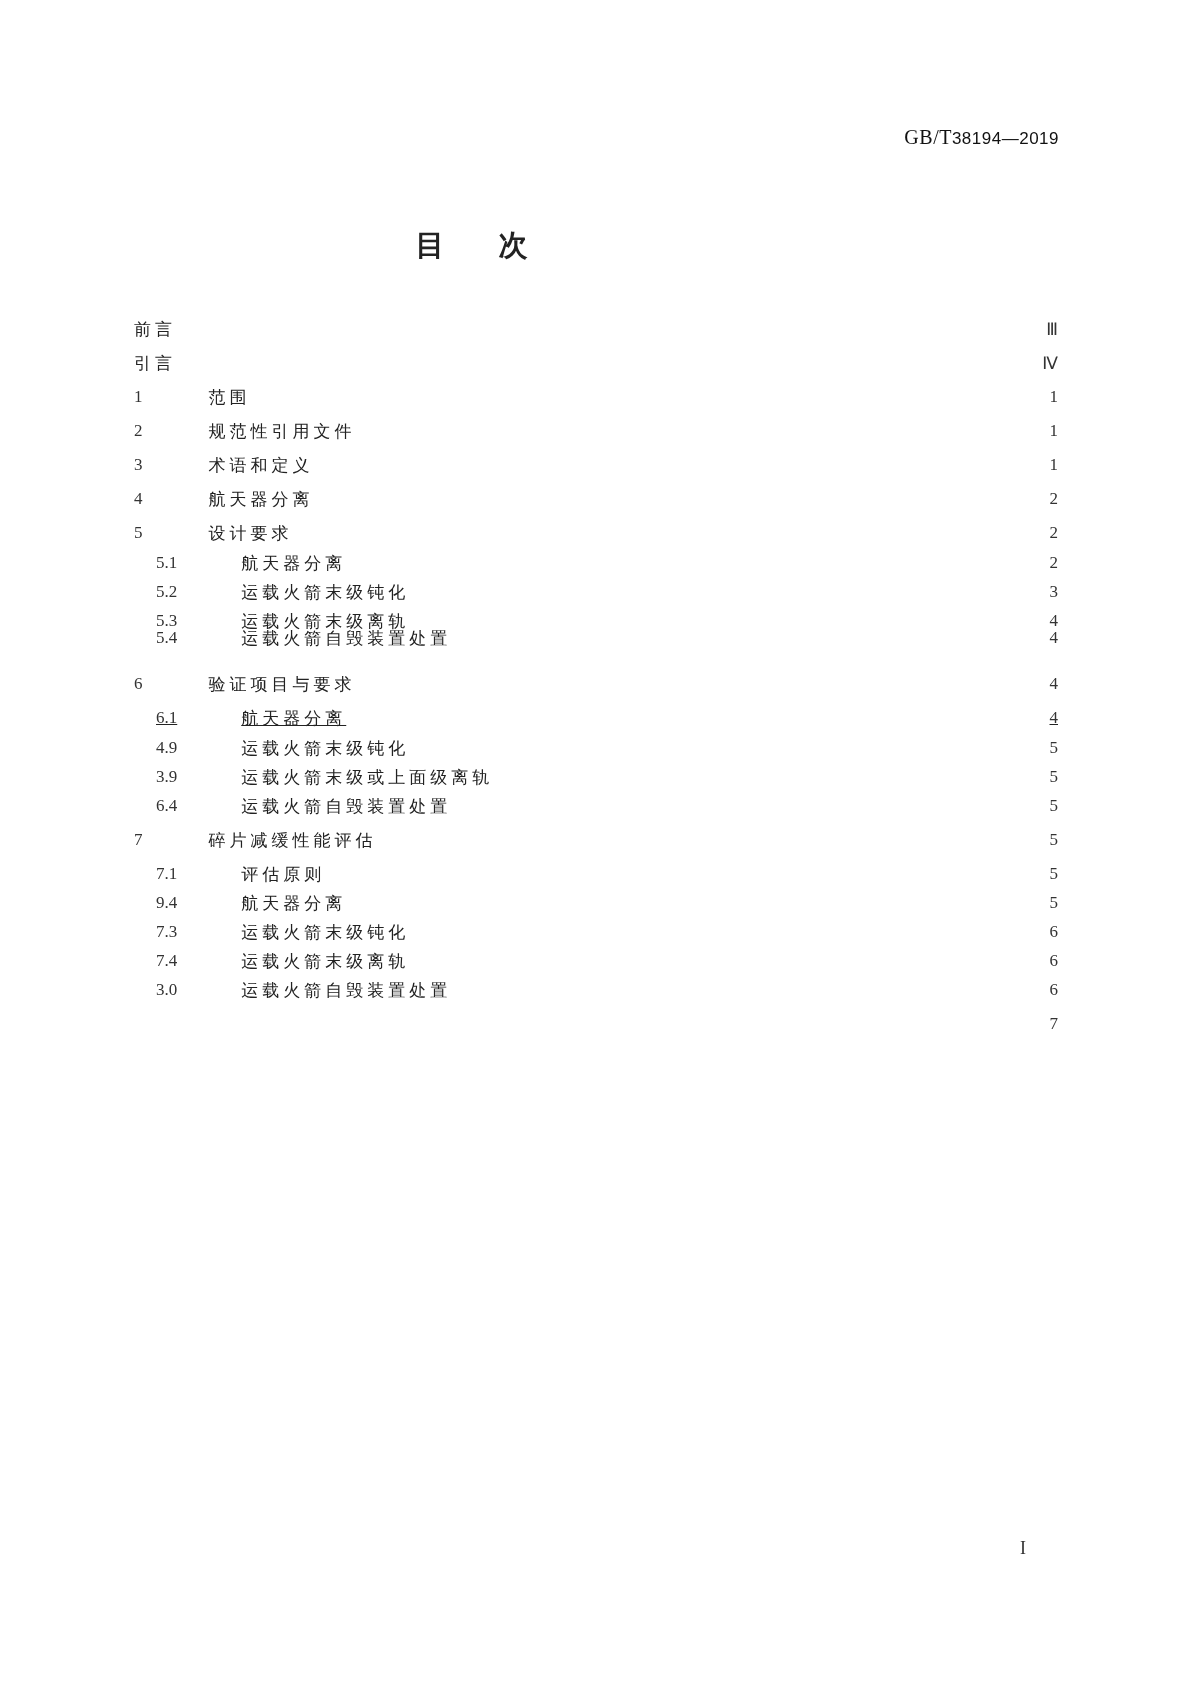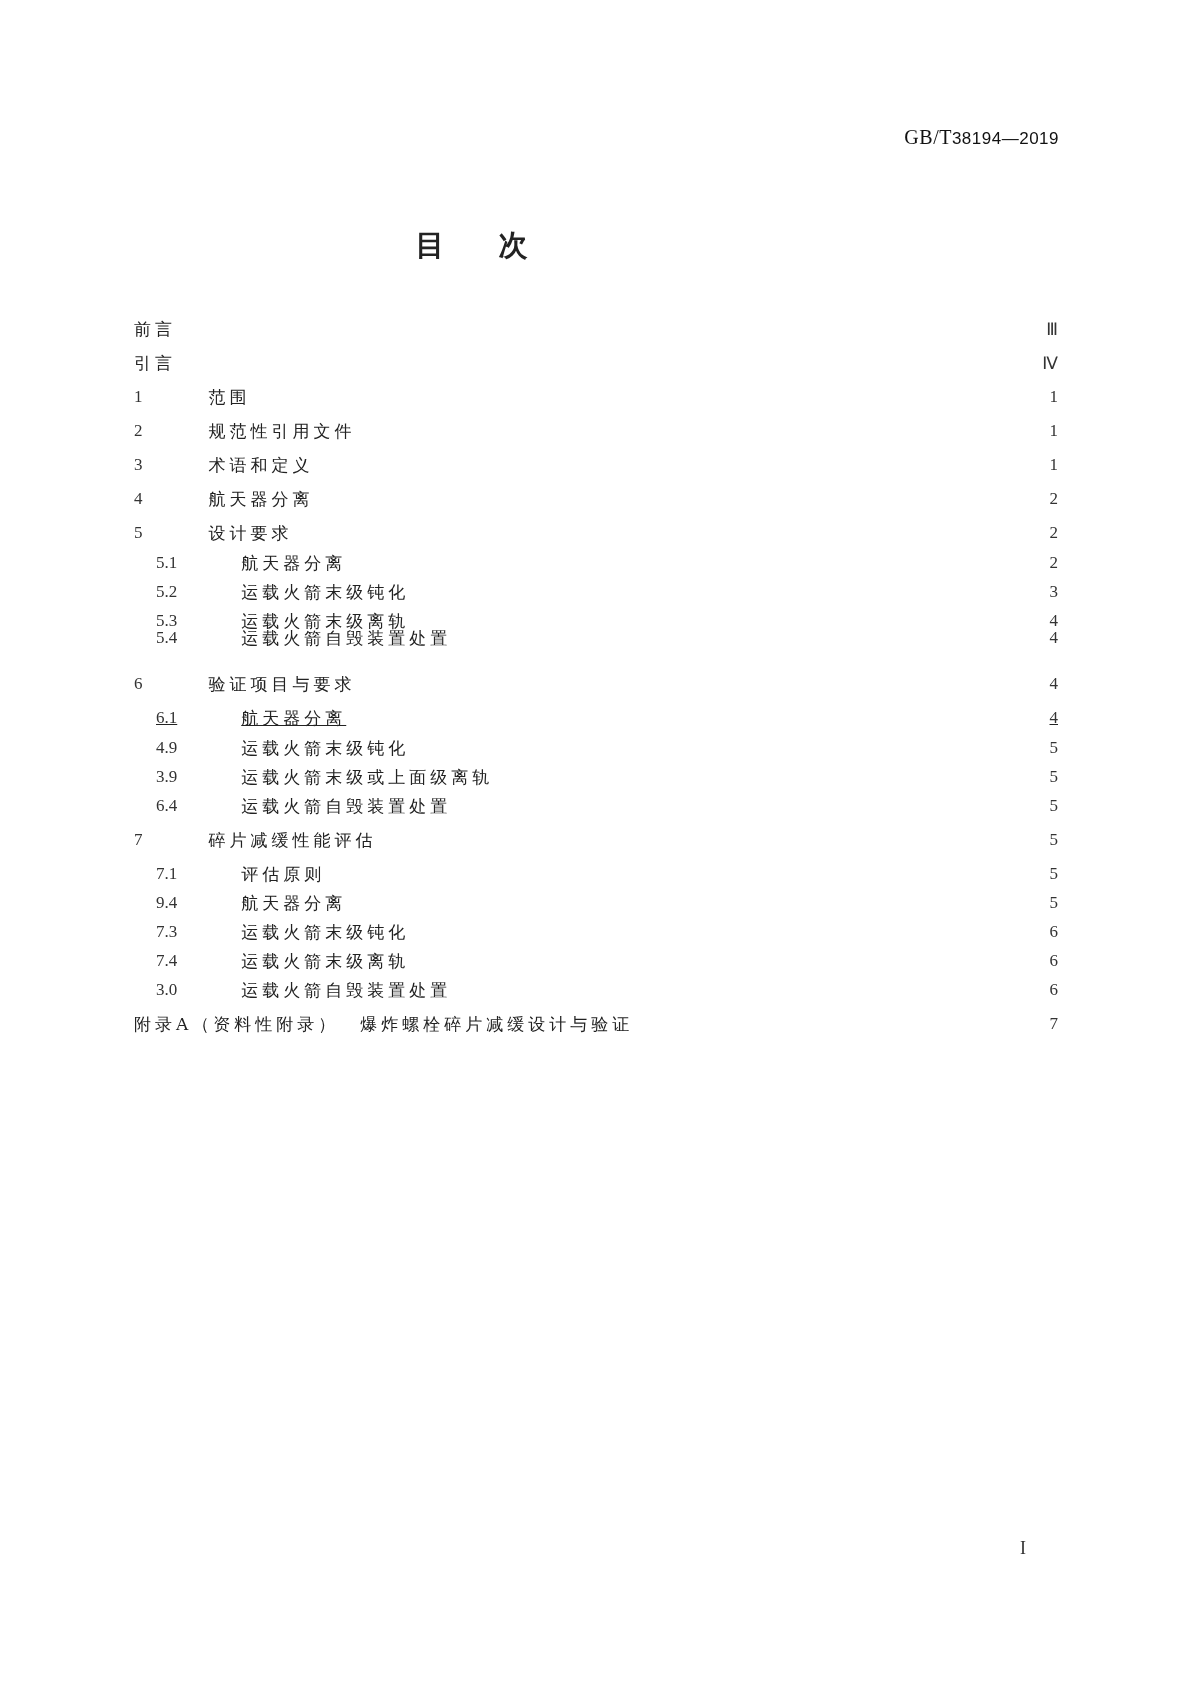--- a/index.html
+++ b/index.html
@@ -152,19 +152,18 @@
       <span class="leader"></span>
       <span class="page">6</span>
     </div>
     <div class="row sub" style="top: 650px;">
       <span class="num-label">3.0</span>
       <span class="label">运载火箭自毁装置处置</span>
       <span class="leader"></span>
       <span class="page">6</span>
     </div>
     <div class="row" style="top: 684px;">
-      <span class="label">附录A（资料性附录）　爆炸螺栓碎片减缓设计与验证</span>
       <span class="leader"></span>
       <span class="page">7</span>
     </div>
   </div>
 
 <div class="page-footer">I</div>
 
 </body></html>

